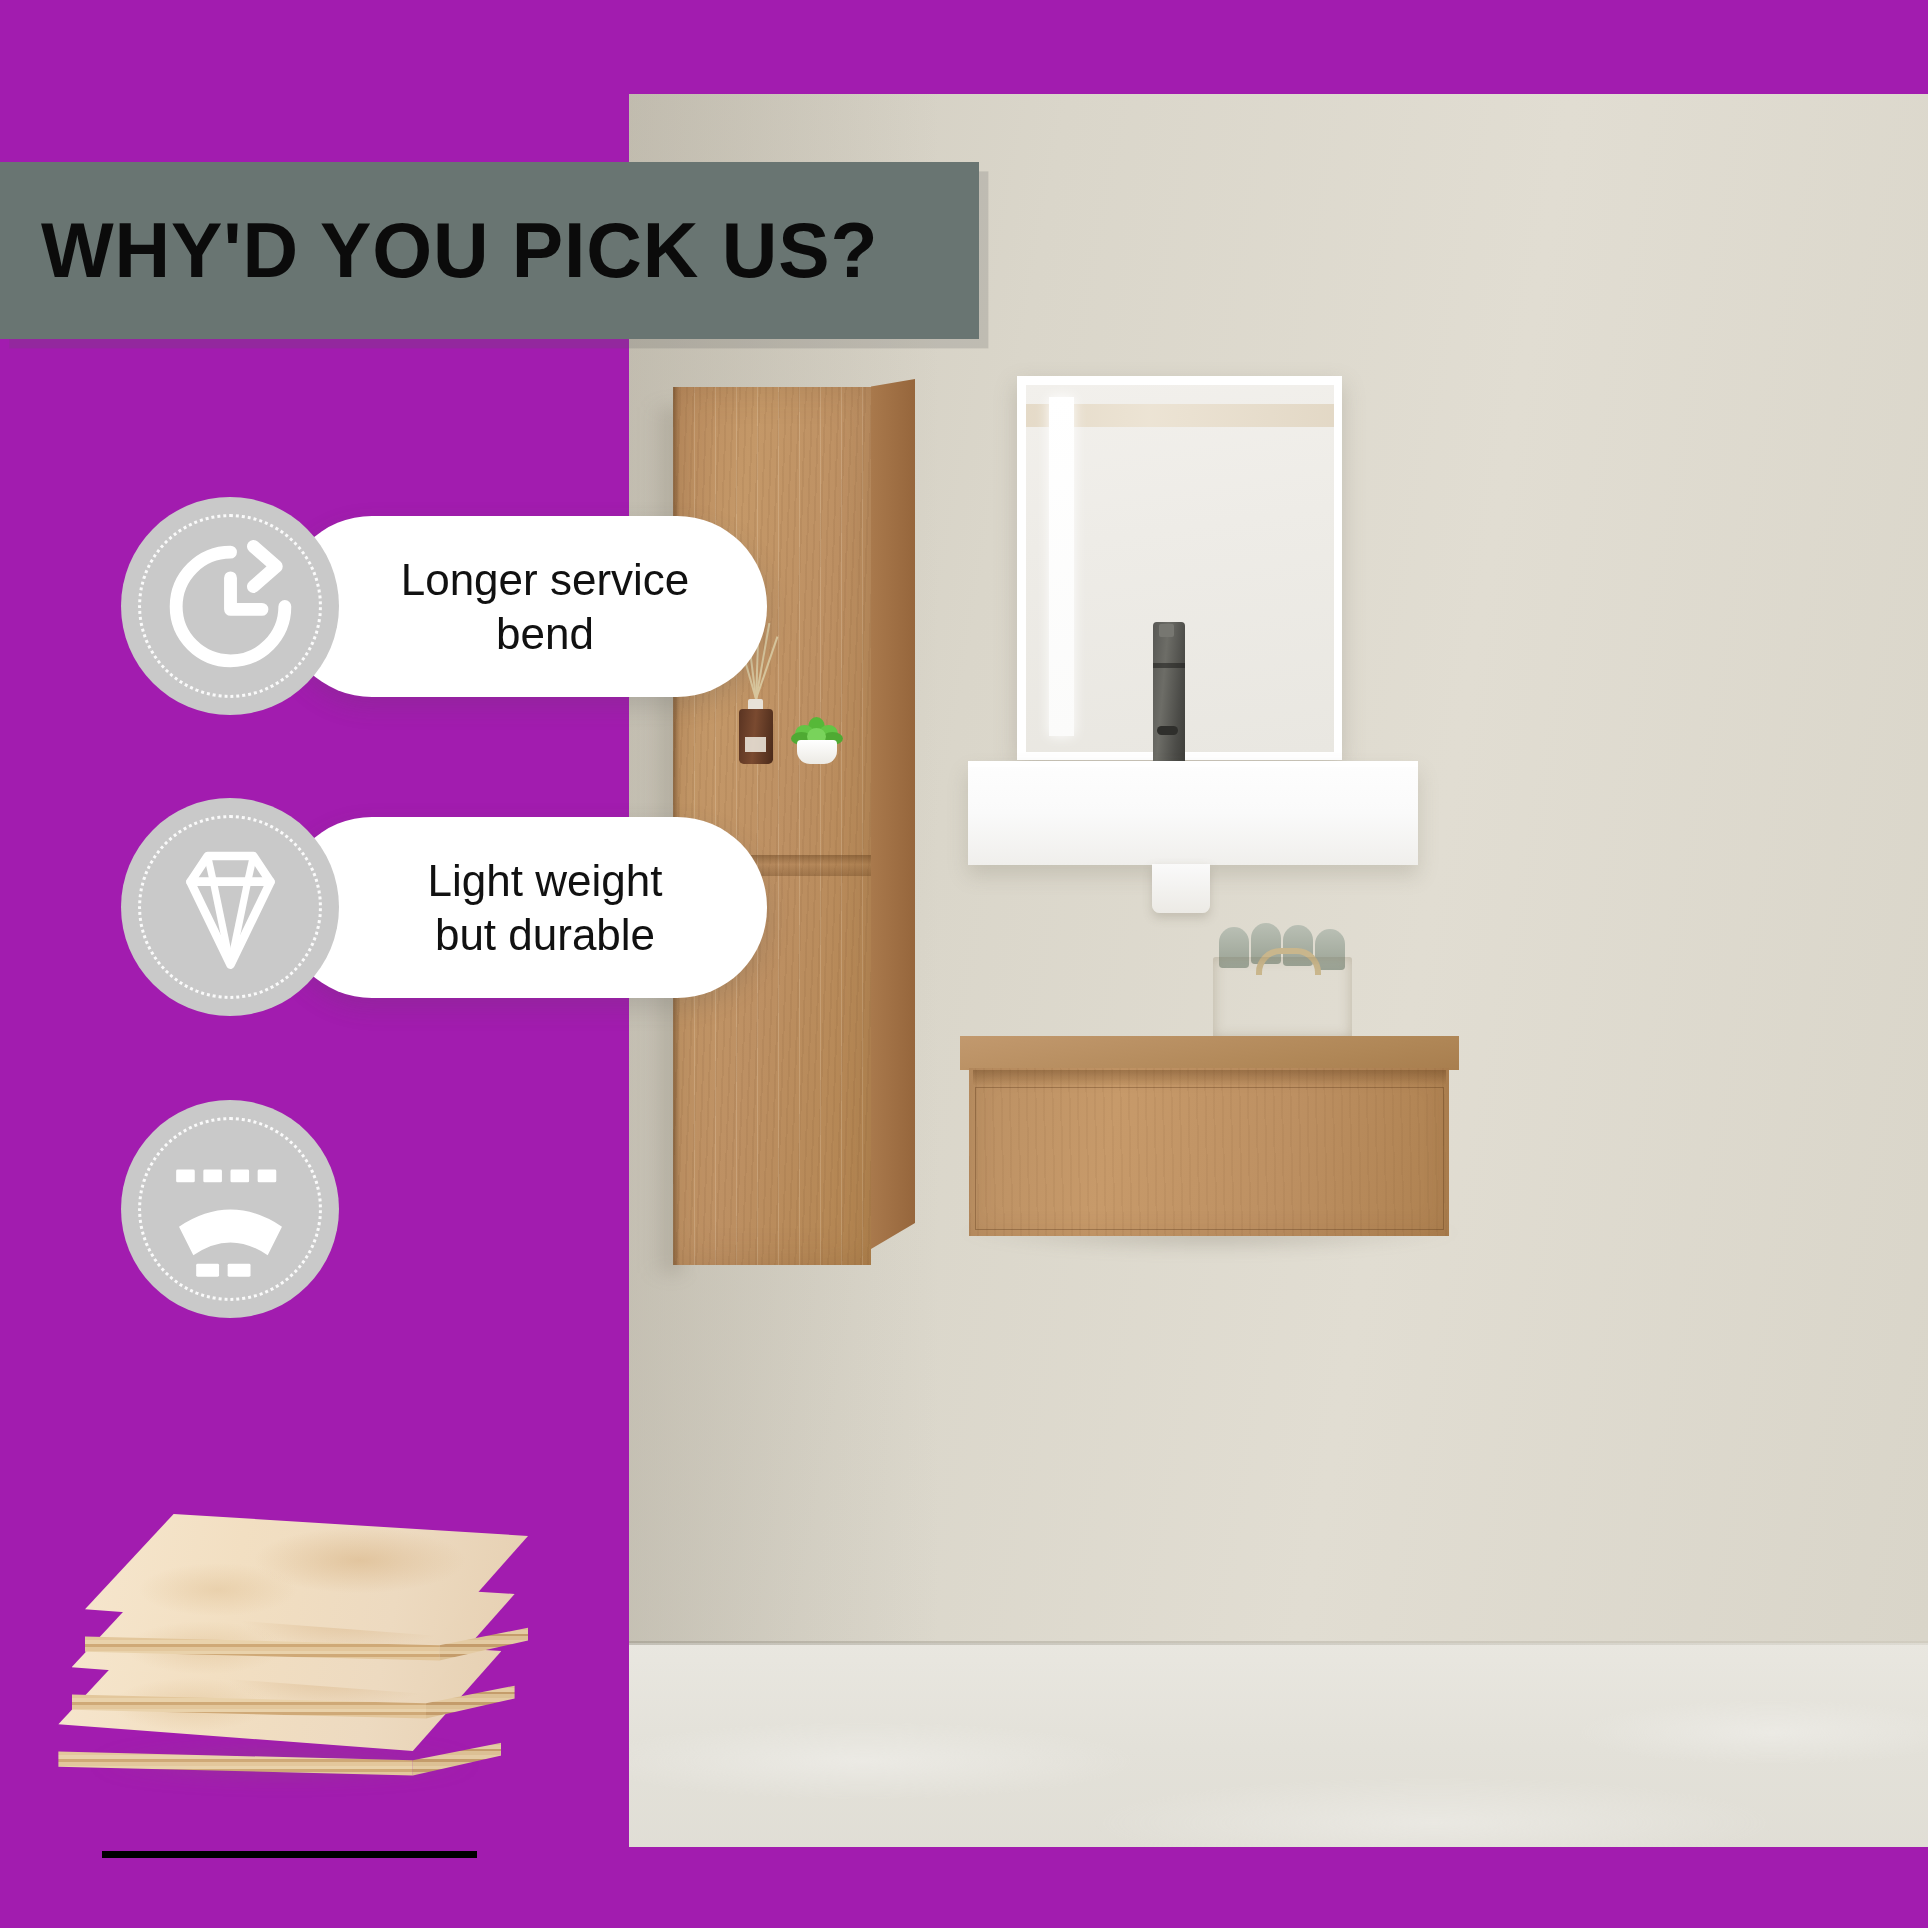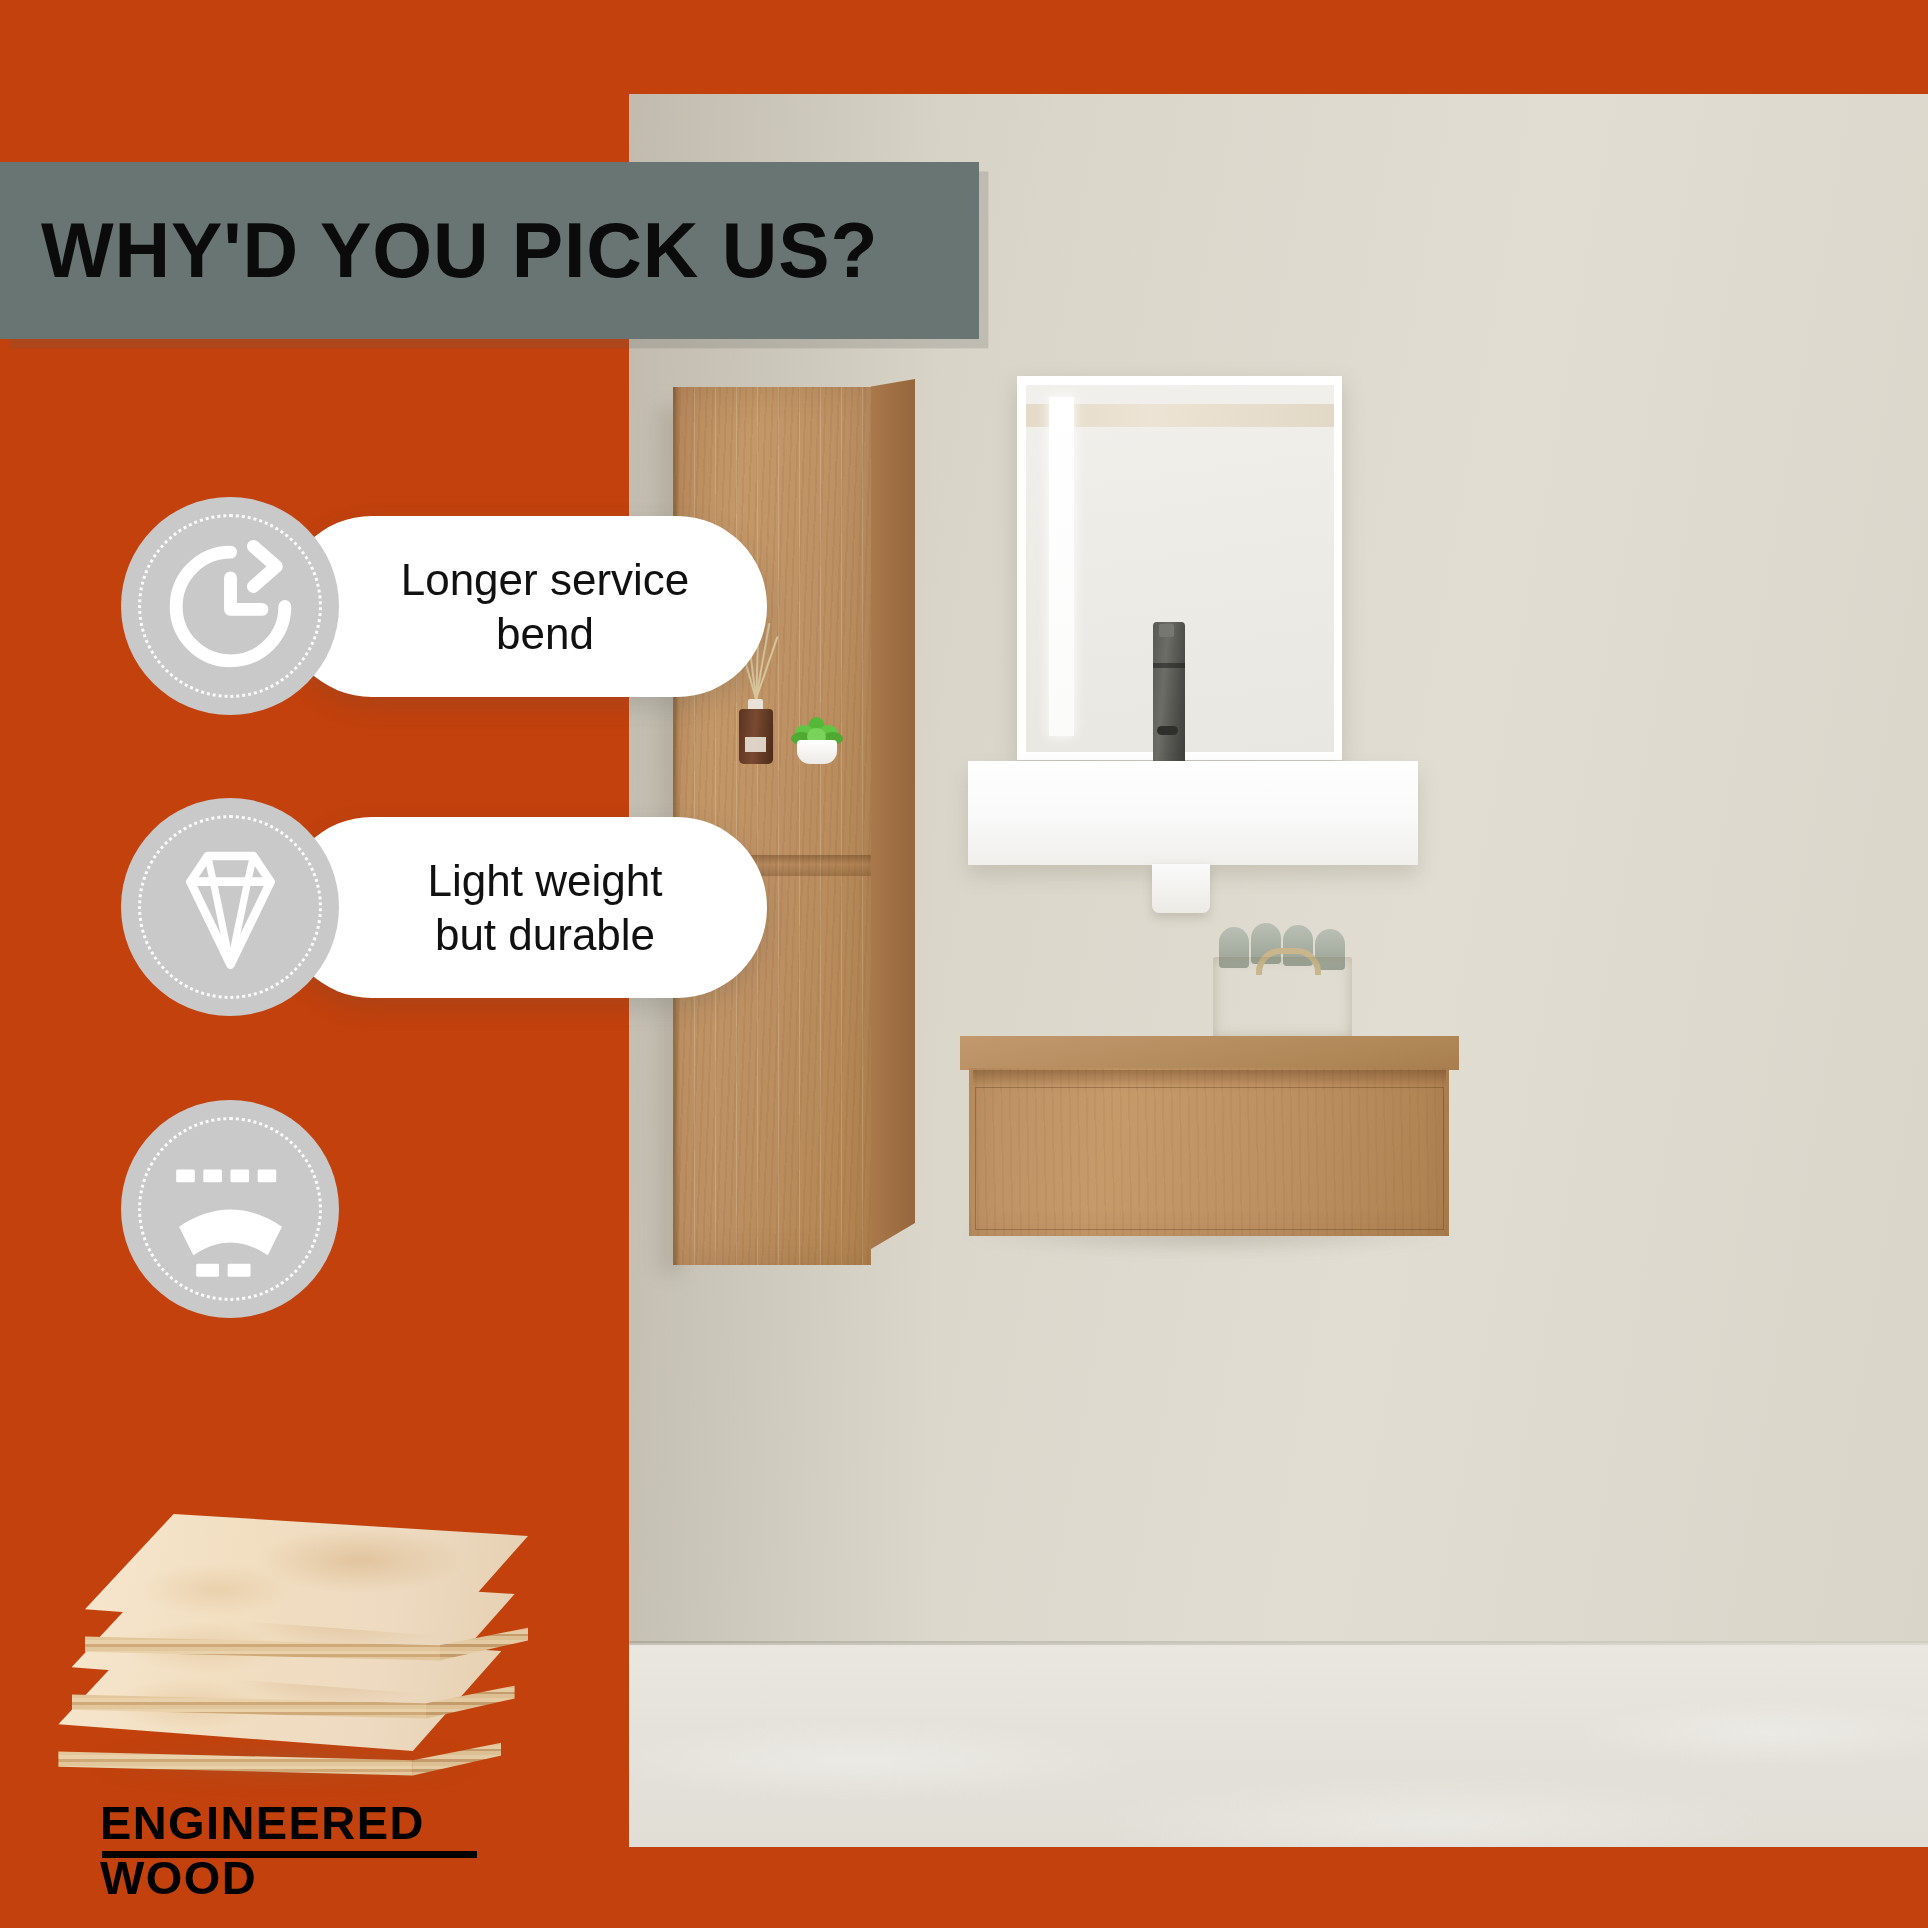--- a/index.html
+++ b/index.html
@@ -1,18 +1,18 @@
 <!DOCTYPE html>
 <html style="font-size:15px"><head>
 <meta charset="utf-8">
 <style>
   html,body{margin:0;padding:0;background:#ffffff;}
   body{width:1928px;height:1928px;font-family:"Liberation Sans",sans-serif;overflow:hidden;}
 
-  .canvas{position:relative;width:1928px;height:1928px;background:#c2410c;overflow:hidden;}
+  .canvas{position:relative;width:1928px;height:1928px;background:#a21caf;overflow:hidden;}
 
   
   .photo{
     position:absolute;left:629px;top:94px;width:1299px;height:1753px;
     background:#d6d2c7;overflow:hidden;
   }
   .wall{
     position:absolute;left:0;top:0;width:100%;height:1549px;
     background:linear-gradient(100deg,#cfcabd 0%,#dad6ca 28%,#e1ddd2 60%,#d9d5c9 100%);
   }
@@ -362,17 +362,16 @@
       <div class="edge2"></div>
       <div class="face"></div>
     </div>
     <div class="sheet" style="left:36px;top:36px;width:443px;height:122px;">
       <div class="edge"></div>
       <div class="edge2"></div>
       <div class="face"></div>
     </div>
   </div>
 
-  <div class="ply-label">ENGINEERED WOOD</div>
   <div class="ply-underline"></div>
 
 </div>
 
 
 </body></html>

